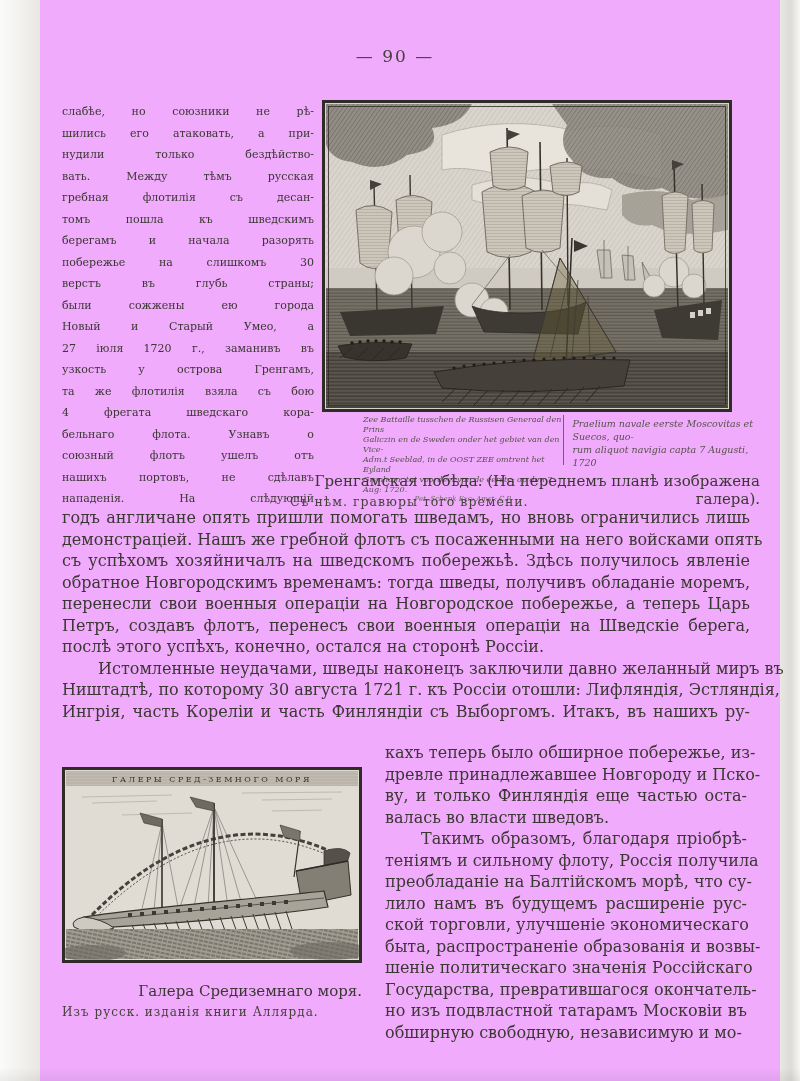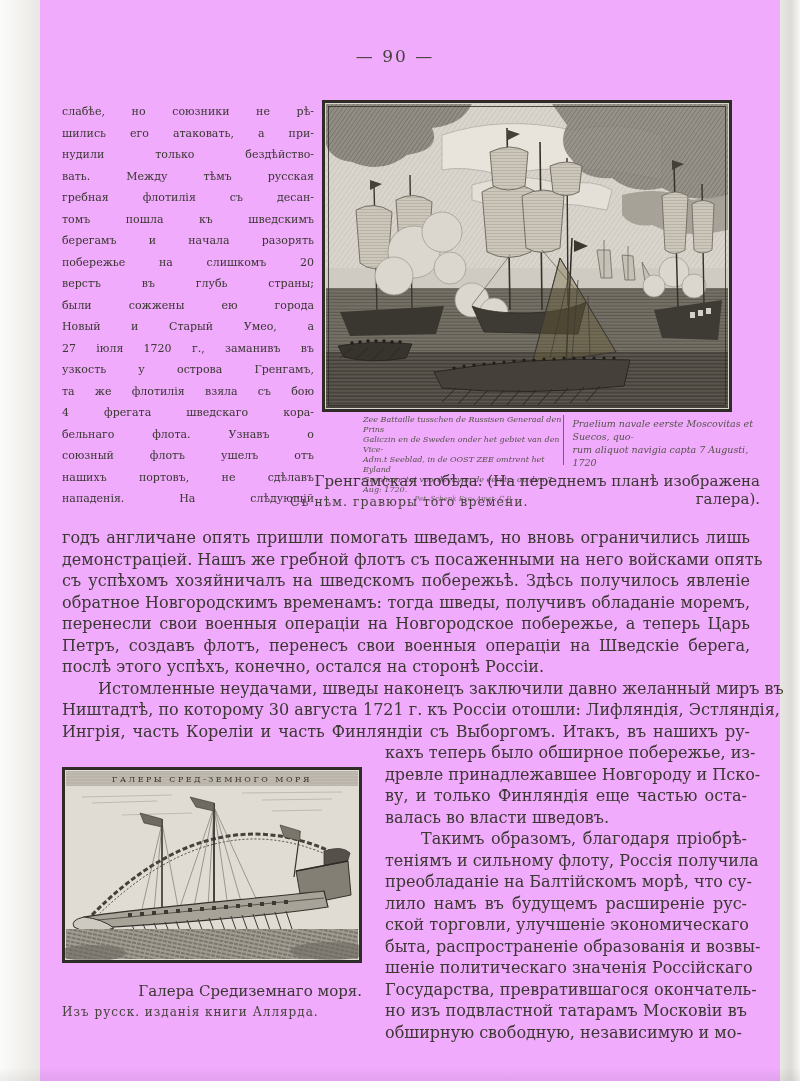--- a/index.html
+++ b/index.html
@@ -34,21 +34,21 @@
   <div class="pagenum">— 90 —</div>
 
   <div class="col" style="left:62px;top:101px;width:252px;">
     <div class="line">слабѣе, но союзники не рѣ-</div>
     <div class="line">шились его атаковать, а при-</div>
     <div class="line">нудили только бездѣйство-</div>
     <div class="line">вать. Между тѣмъ русская</div>
     <div class="line">гребная флотилія съ десан-</div>
     <div class="line">томъ пошла къ шведскимъ</div>
     <div class="line">берегамъ и начала разорять</div>
-    <div class="line">побережье на слишкомъ 20</div>
+    <div class="line">побережье на слишкомъ 30</div>
     <div class="line">верстъ въ глубь страны;</div>
     <div class="line">были сожжены ею города</div>
     <div class="line">Новый и Старый Умео, а</div>
     <div class="line">27 іюля 1720 г., заманивъ въ</div>
     <div class="line">узкость у острова Гренгамъ,</div>
     <div class="line">та же флотилія взяла съ бою</div>
     <div class="line">4 фрегата шведскаго кора-</div>
     <div class="line">бельнаго флота. Узнавъ о</div>
     <div class="line">союзный флотъ ушелъ отъ</div>
     <div class="line">нашихъ портовъ, не сдѣлавъ</div>
@@ -227,21 +227,21 @@
     </div>
     <div class="band-r">
       <div>Praelium navale eerste Moscovitas et Suecos, quo-</div>
       <div>rum aliquot navigia capta 7 Augusti, 1720</div>
     </div>
   </div>
 
   <div class="caption1" style="left:290px;top:472px;width:470px;">Гренгамская побѣда. (На переднемъ планѣ изображена галера).</div>
   <div class="caption2" style="left:290px;top:494px;width:470px;">Съ нѣм. гравюры того времени.</div>
 
-  <div class="col main" style="left:62px;top:527px;width:688px;">
+  <div class="col main" style="left:62px;top:507px;width:688px;">
     <div class="line">годъ англичане опять пришли помогать шведамъ, но вновь ограничились лишь</div>
     <div class="line">демонстраціей. Нашъ же гребной флотъ съ посаженными на него войсками опять</div>
     <div class="line">съ успѣхомъ хозяйничалъ на шведскомъ побережьѣ. Здѣсь получилось явленіе</div>
     <div class="line">обратное Новгородскимъ временамъ: тогда шведы, получивъ обладаніе моремъ,</div>
     <div class="line">перенесли свои военныя операціи на Новгородское побережье, а теперь Царь</div>
     <div class="line">Петръ, создавъ флотъ, перенесъ свои военныя операціи на Шведскіе берега,</div>
     <div class="line end">послѣ этого успѣхъ, конечно, остался на сторонѣ Россіи.</div>
     <div class="line indent">Истомленные неудачами, шведы наконецъ заключили давно желанный миръ въ</div>
     <div class="line">Ништадтѣ, по которому 30 августа 1721 г. къ Россіи отошли: Лифляндія, Эстляндія,</div>
     <div class="line">Ингрія, часть Кореліи и часть Финляндіи съ Выборгомъ. Итакъ, въ нашихъ ру-</div>

